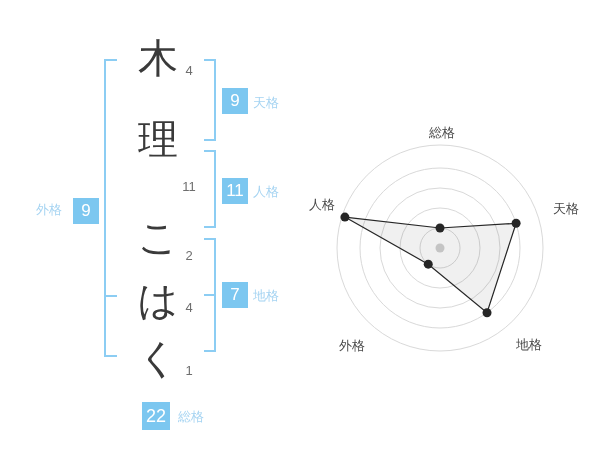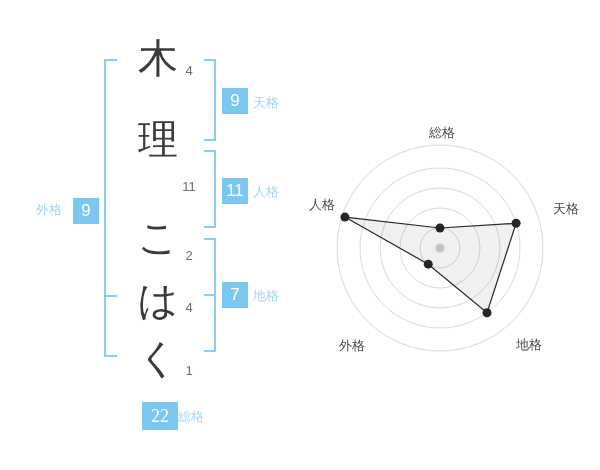--- a/index.html
+++ b/index.html
@@ -46,21 +46,21 @@
   
   .vbox{
     position:absolute;width:26px;height:26px;
     background:#7cc7f0;color:#ffffff;
     font-size:17px;line-height:26px;text-align:center;
   }
   .vb-ten{left:222px;top:88px;}
   .vb-jin{left:222px;top:178px;}
   .vb-chi{left:222px;top:282px;}
   .vb-gai{left:73px;top:198px;}
-  .vb-sou{left:142px;top:402px;width:36px;height:28px;font-size:18px;line-height:28px;font-family:Liberation Serif, serif;}
+  .vb-sou{left:142px;top:402px;width:28px;height:28px;font-size:18px;line-height:28px;}
   .blabel{
     position:absolute;font-size:13px;line-height:14px;color:#a6d4f2;
   }
   .bl-ten{left:253px;top:96px;}
   .bl-jin{left:253px;top:185px;}
   .bl-chi{left:253px;top:289px;}
   .bl-gai{left:36px;top:203px;}
   .bl-sou{left:178px;top:410px;}
   
   .radar-wrap{position:absolute;left:300px;top:100px;width:300px;height:280px;}

